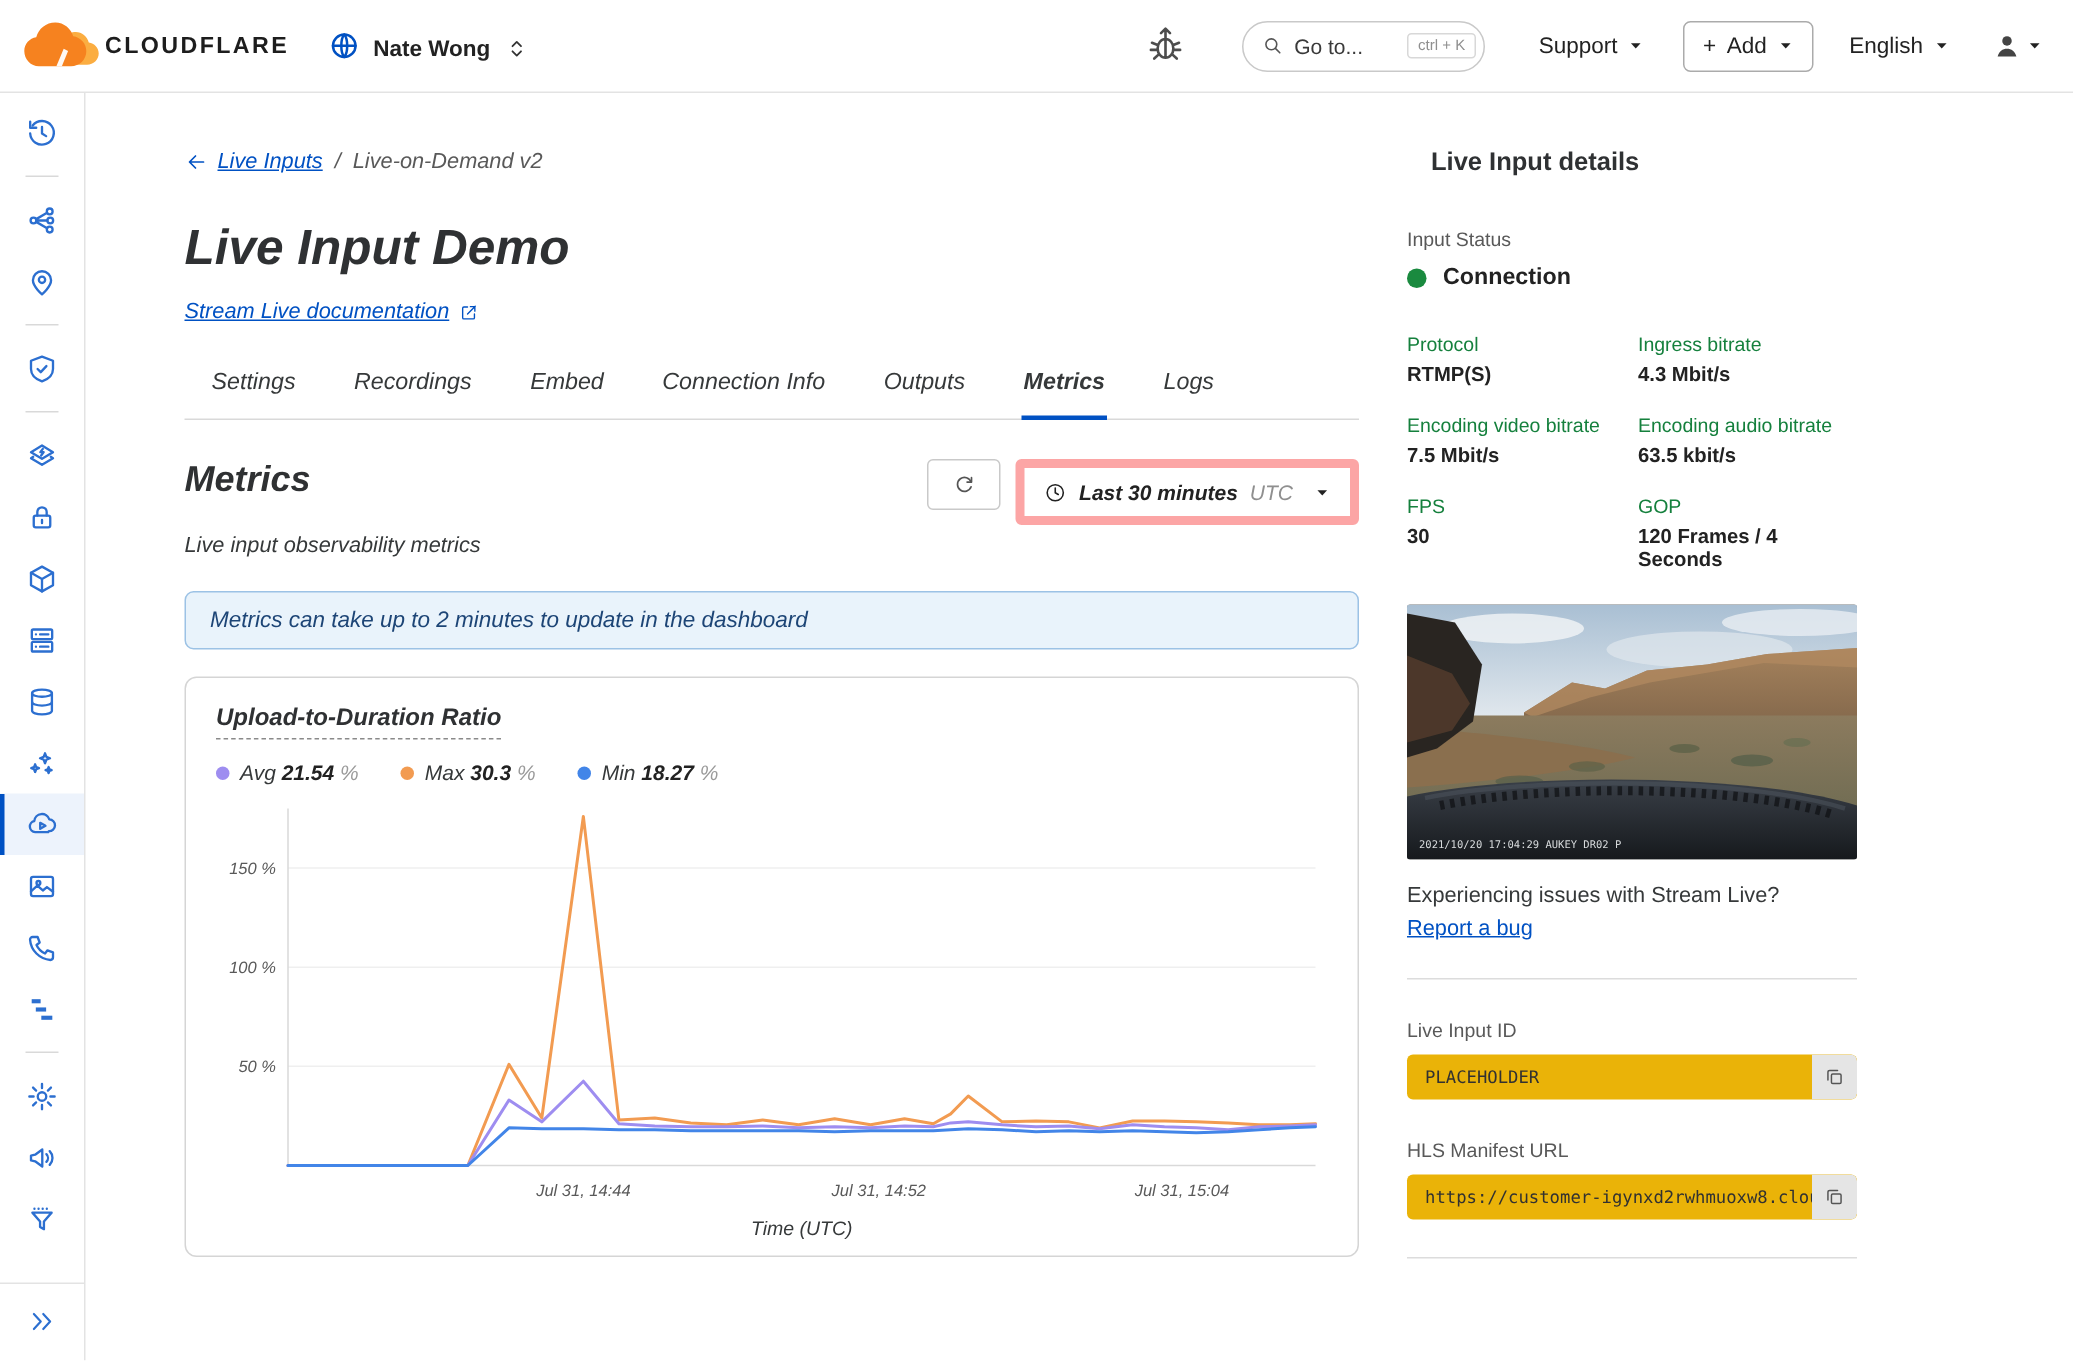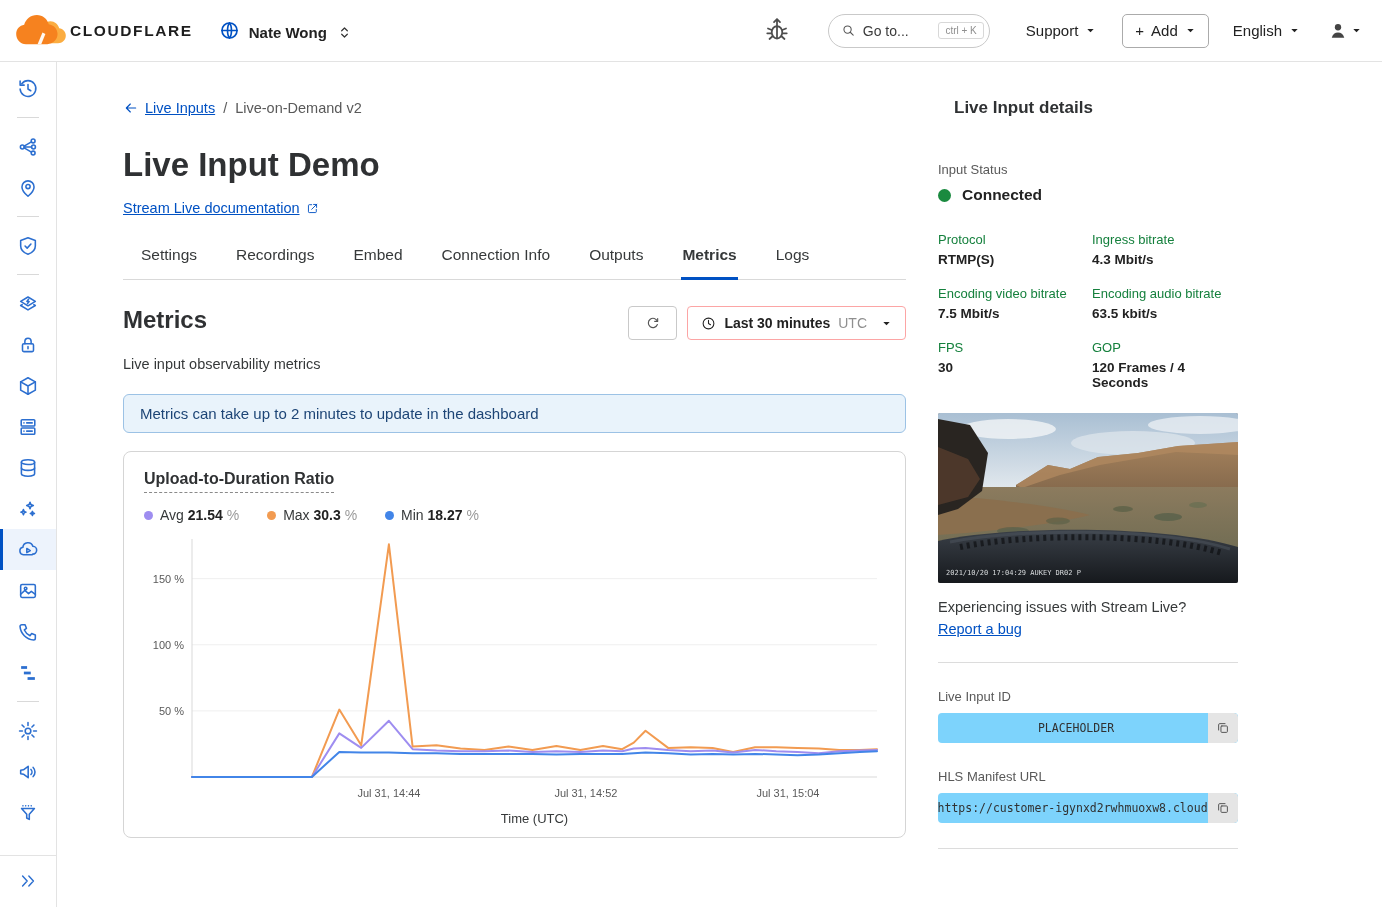--- a/index.html
+++ b/index.html
@@ -47,21 +47,21 @@
   .sb-item svg { width:22px; height:22px; }
   .sb-item.active { background:#edf3fc; box-shadow:inset 3px 0 0 #0051c3; }
   .sb-divider { width:22px; border-top:1px solid #d9d9d9; margin:8px 0; flex:0 0 auto; }
   .sb-bottom { margin-top:auto; width:100%; border-top:1px solid #e3e3e3; padding:15px 0 16px;
                display:flex; justify-content:center; }
   .collapse-btn { color:#2c6fd0; cursor:pointer; }
   .collapse-btn svg { width:20px; height:20px; }
 
   
   .main { position:absolute; top:62px; left:57px; right:0; bottom:0; padding:38px 0 0 66px; display:flex; }
-  .content { width:783px; flex:0 0 auto; }
+  .content { width:783px; flex:0 0 auto;font-style:italic; }
   .aside { width:300px; margin-left:32px; flex:0 0 auto; }
 
   
   .crumbs { display:flex; align-items:center; gap:8px; font-size:14.5px; }
   .crumb-back { display:flex; align-items:center; gap:6px; color:#0051c3; cursor:pointer; }
   .crumb-back .icon svg { width:16px; height:16px; }
   .crumb-back span { text-decoration:underline; }
   .crumb-cur { color:#595959; }
   .page-title { margin:30px 0 0; font-size:33px; font-weight:700; color:#2f3133; }
   .doc-link { margin-top:16px; display:flex; align-items:center; gap:6px; font-size:14.5px;
@@ -75,21 +75,21 @@
   .tab.active { font-weight:700; border-bottom-color:#0051c3; }
 
   
   .metrics-row { margin-top:26px; display:flex; justify-content:space-between; align-items:flex-start; }
   .metrics-h2 { margin:0; font-size:24px; font-weight:700; color:#2f3133; }
   .metrics-sub { margin-top:22px; font-size:14.5px; color:#36393a; }
   .metric-controls { display:flex; gap:10px; }
   .refresh-btn { width:49px; height:34px; border:1px solid #c9c9c9; border-radius:4px; background:#fff;
                  display:flex; align-items:center; justify-content:center; color:#555; cursor:pointer; }
   .refresh-btn svg { width:16px; height:16px; }
-  .time-select { height:34px; border:1px solid #fca5a5; border-radius:4px; background:#fff; cursor:pointer;
+  .time-select { height:34px; border:6px solid #fca5a5; border-radius:4px; background:#fff; cursor:pointer;
                  display:flex; align-items:center; gap:8px; padding:16px 13px; font-size:14px; color:#222; }
   .time-select .icon svg { width:15px; height:15px; color:#222; }
   .time-range { font-weight:700; }
   .tz { color:#8f8f8f; }
   .time-select .caret { margin-left:6px; }
 
   
   .banner { margin-top:22px; border:1px solid #9cc2e5; background:#e9f3fb; color:#1d4576;
             border-radius:6px; padding:10px 16px; font-size:15px; }
 
@@ -103,36 +103,36 @@
   .legend-name { color:#36393a; }
   .legend-val { font-weight:700; color:#222; }
   .legend-unit { color:#9a9a9a; }
   .chart-wrap { margin-top:8px; }
   .tick { font-size:11px; fill:#595959; font-family:"Liberation Sans", sans-serif; }
   .xlabel { font-size:13px; fill:#36393a; font-family:"Liberation Sans", sans-serif; }
 
   
   .aside h3 { margin:-2px 16px 0; font-size:17px; font-weight:700; color:#2f3133; }
   .alabel { font-size:13px; color:#595959; }
-  .status-label { margin-top:44px; }
+  .status-label { margin-top:34px; }
   .status { display:flex; align-items:center; gap:11px; margin-top:9px; }
   .sdot { width:13px; height:13px; border-radius:50%; background:#1a8a3f; }
   .sval { font-size:15.5px; font-weight:700; color:#222; }
   .dgrid { margin-top:28px; display:grid; grid-template-columns:1fr 1fr; gap:19px 8px; }
   .dlabel { font-size:13px; color:#15803d; }
   .dvalue { font-size:13.5px; font-weight:700; color:#222; margin-top:5px; }
   .thumb { margin-top:23px; width:300px; height:170px; border-radius:2px; overflow:hidden; background:#777; }
   .issues { margin-top:16px; font-size:14.5px; color:#36393a; }
   .report-link { margin-top:6px; font-size:14.5px; color:#0051c3; text-decoration:underline; cursor:pointer; width:fit-content; }
   .adiv { border:none; border-top:1px solid #dcdcdc; margin:25px 0 0; }
   .field-label { margin-top:26px; font-size:13px; color:#595959; }
-  .codefield { position:relative; margin-top:9px; background:#7dd3fc; border-radius:4px; height:30px;
+  .codefield { position:relative; margin-top:9px; background:#eab308; border-radius:4px; height:30px;
                display:flex; align-items:center; padding:0 36px 0 12px;
                font-family:"DejaVu Sans Mono", monospace; font-size:11.5px; color:#313131;
-               white-space:nowrap; overflow:hidden;justify-content:center; }
+               white-space:nowrap; overflow:hidden; }
   .copy-btn { position:absolute; right:0; top:0; width:30px; height:30px; background:#e5e5e5;
               border-radius:0 4px 4px 0; display:flex; align-items:center; justify-content:center;
               color:#555; cursor:pointer; }
   .copy-btn svg { width:14px; height:14px; }
 </style>
 </head>
 <body>
 
 <header class="hdr">
   <div class="logo">
@@ -467,21 +467,21 @@
     </section>
 
   </div>
 
   <aside class="aside">
     <h3>Live Input details</h3>
 
     <div class="alabel status-label">Input Status</div>
     <div class="status">
       <span class="sdot"></span>
-      <span class="sval">Connected</span>
+      <span class="sval">Connection</span>
     </div>
 
     <div class="dgrid">
         <div>
           <div class="dlabel">Protocol</div>
           <div class="dvalue">RTMP(S)</div>
         </div>
         <div>
           <div class="dlabel">Ingress bitrate</div>
           <div class="dvalue">4.3 Mbit/s</div>

